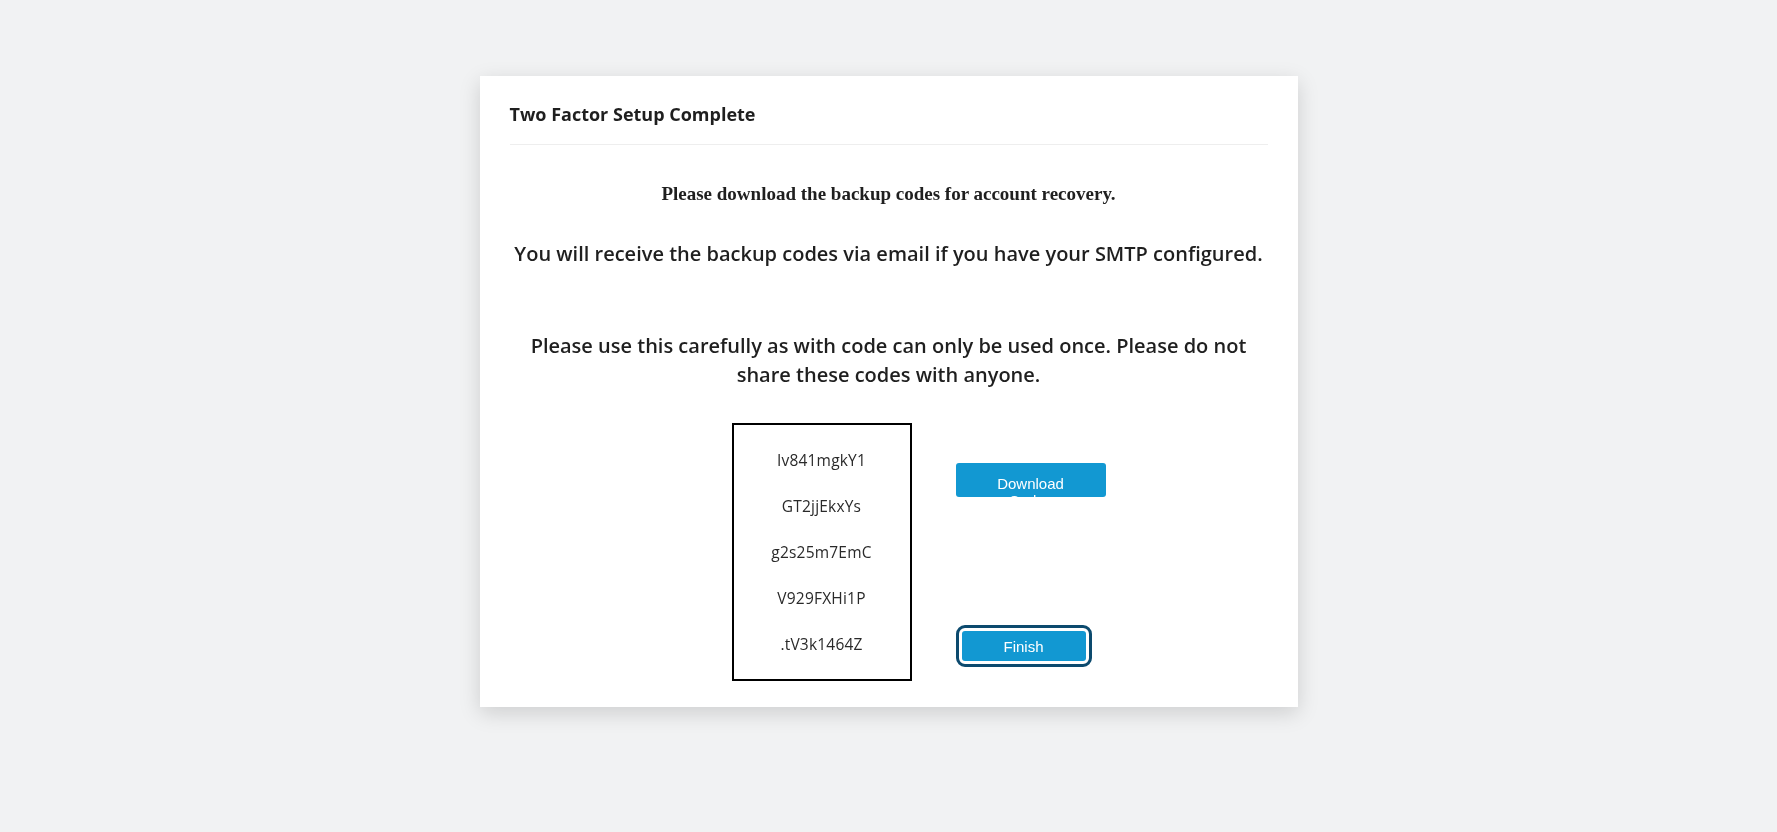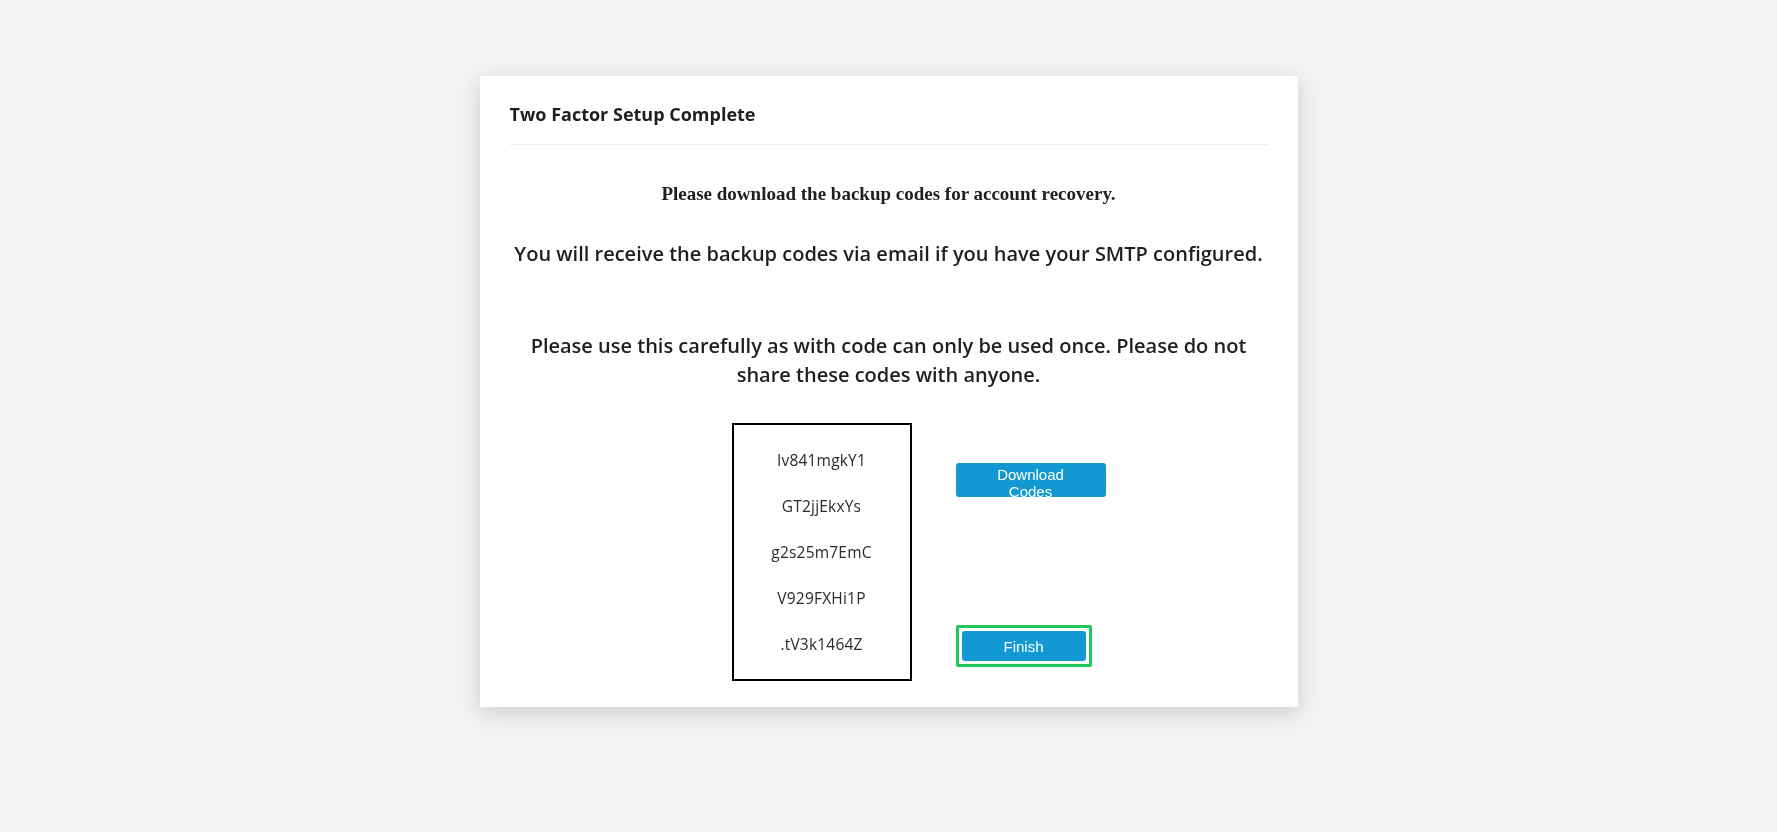--- a/index.html
+++ b/index.html
@@ -76,32 +76,32 @@
       align-items: flex-start;
       padding-top: 40px;
       padding-bottom: 14px;
     }
     .btn {
       background: #1298d2;
       color: #ffffff;
       border: none;
       font-size: 15px;
       font-weight: 400;
-      padding: 3px 18px;
+      padding: 12px 18px;
       border-radius: 3px;
       cursor: pointer;
     }
     .btn-download {
       width: 150px;
       height: 34px;
     }
     .finish-wrap {
-      border: 3px solid #22c55e;
+      border: 3px solid #0c4a6e;
       padding: 3px;
-      border-radius: 2px;
+      border-radius: 9px;
       display: inline-block;
     }
     .btn-finish {
       width: 124px;
       height: 30px;
       padding: 0;
     }
   </style>
 </head>
 <body>

